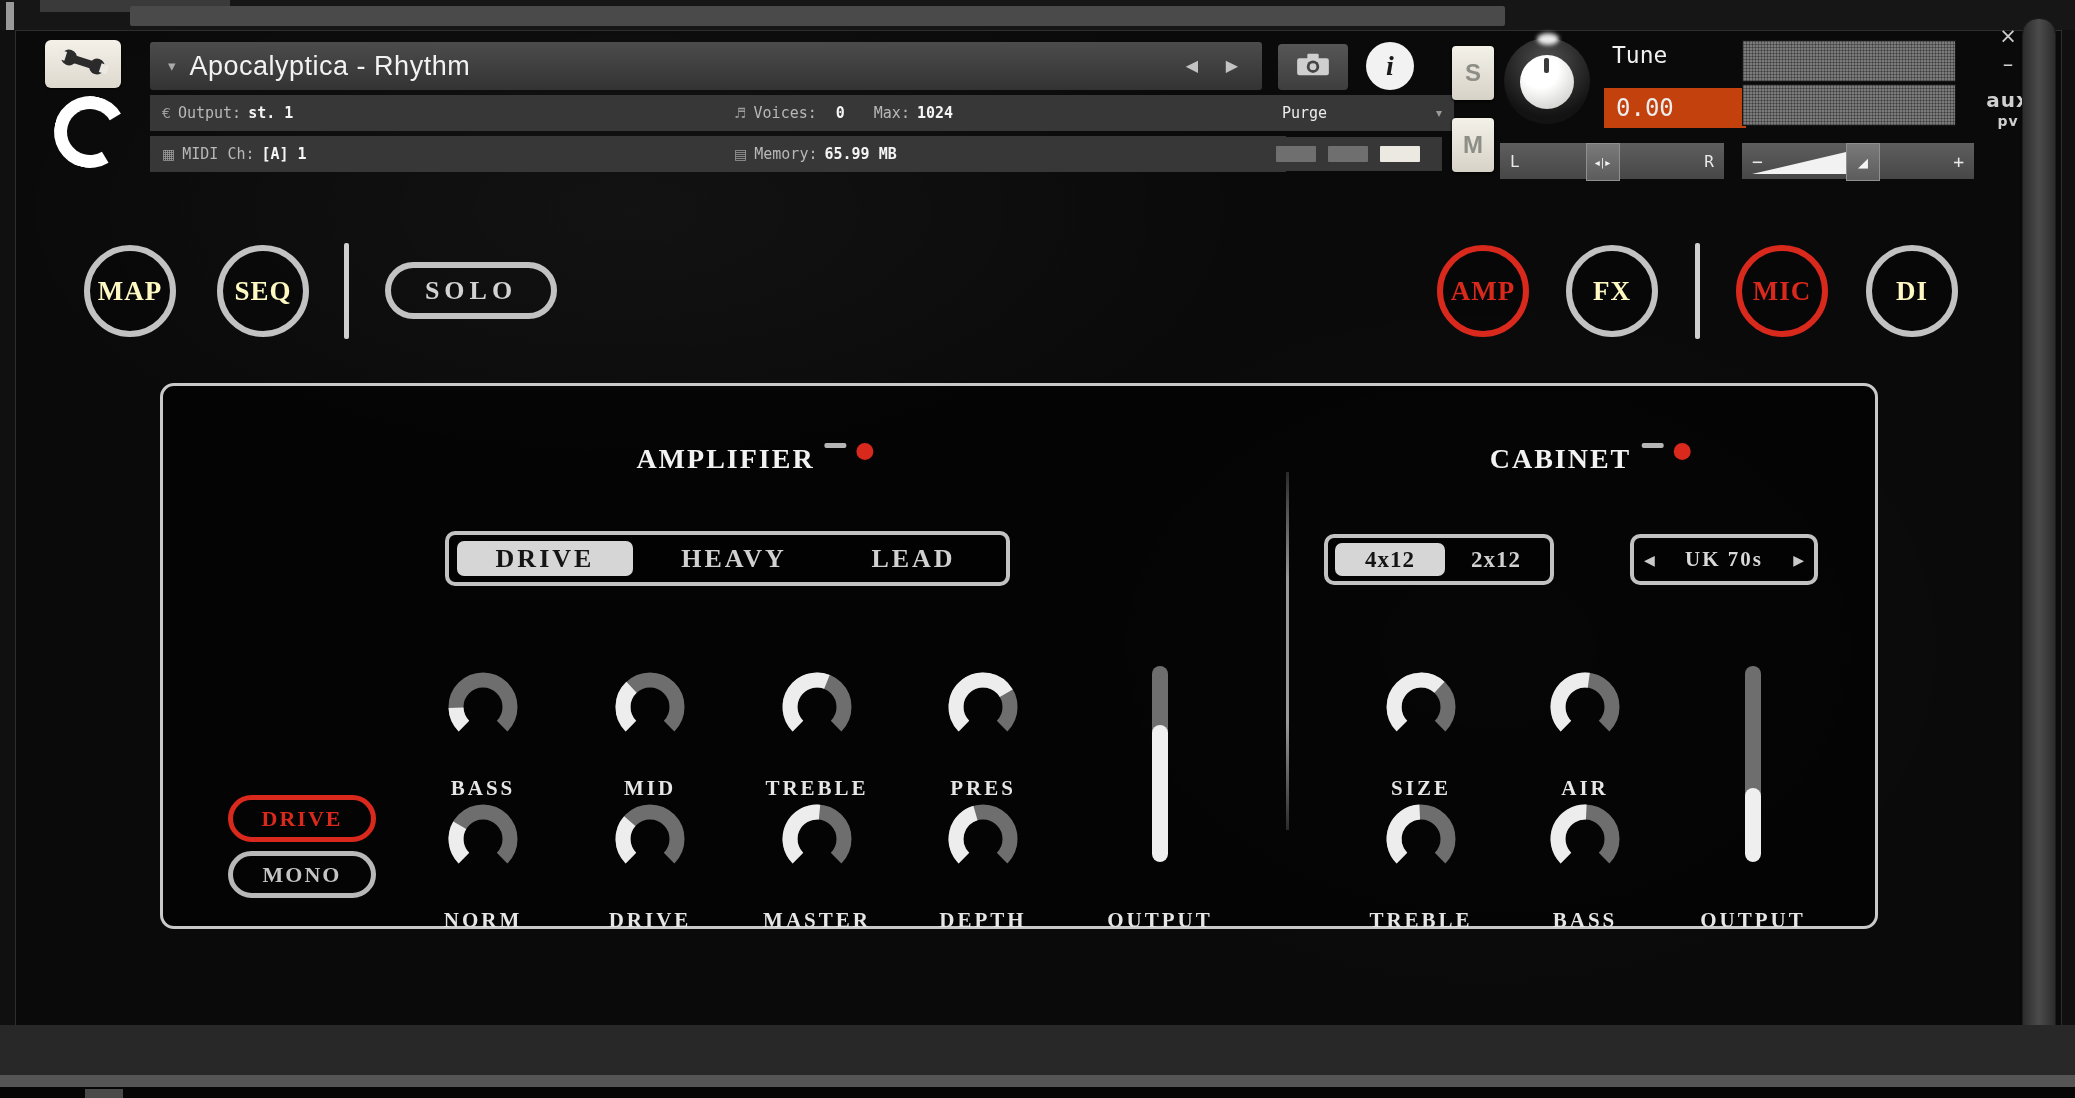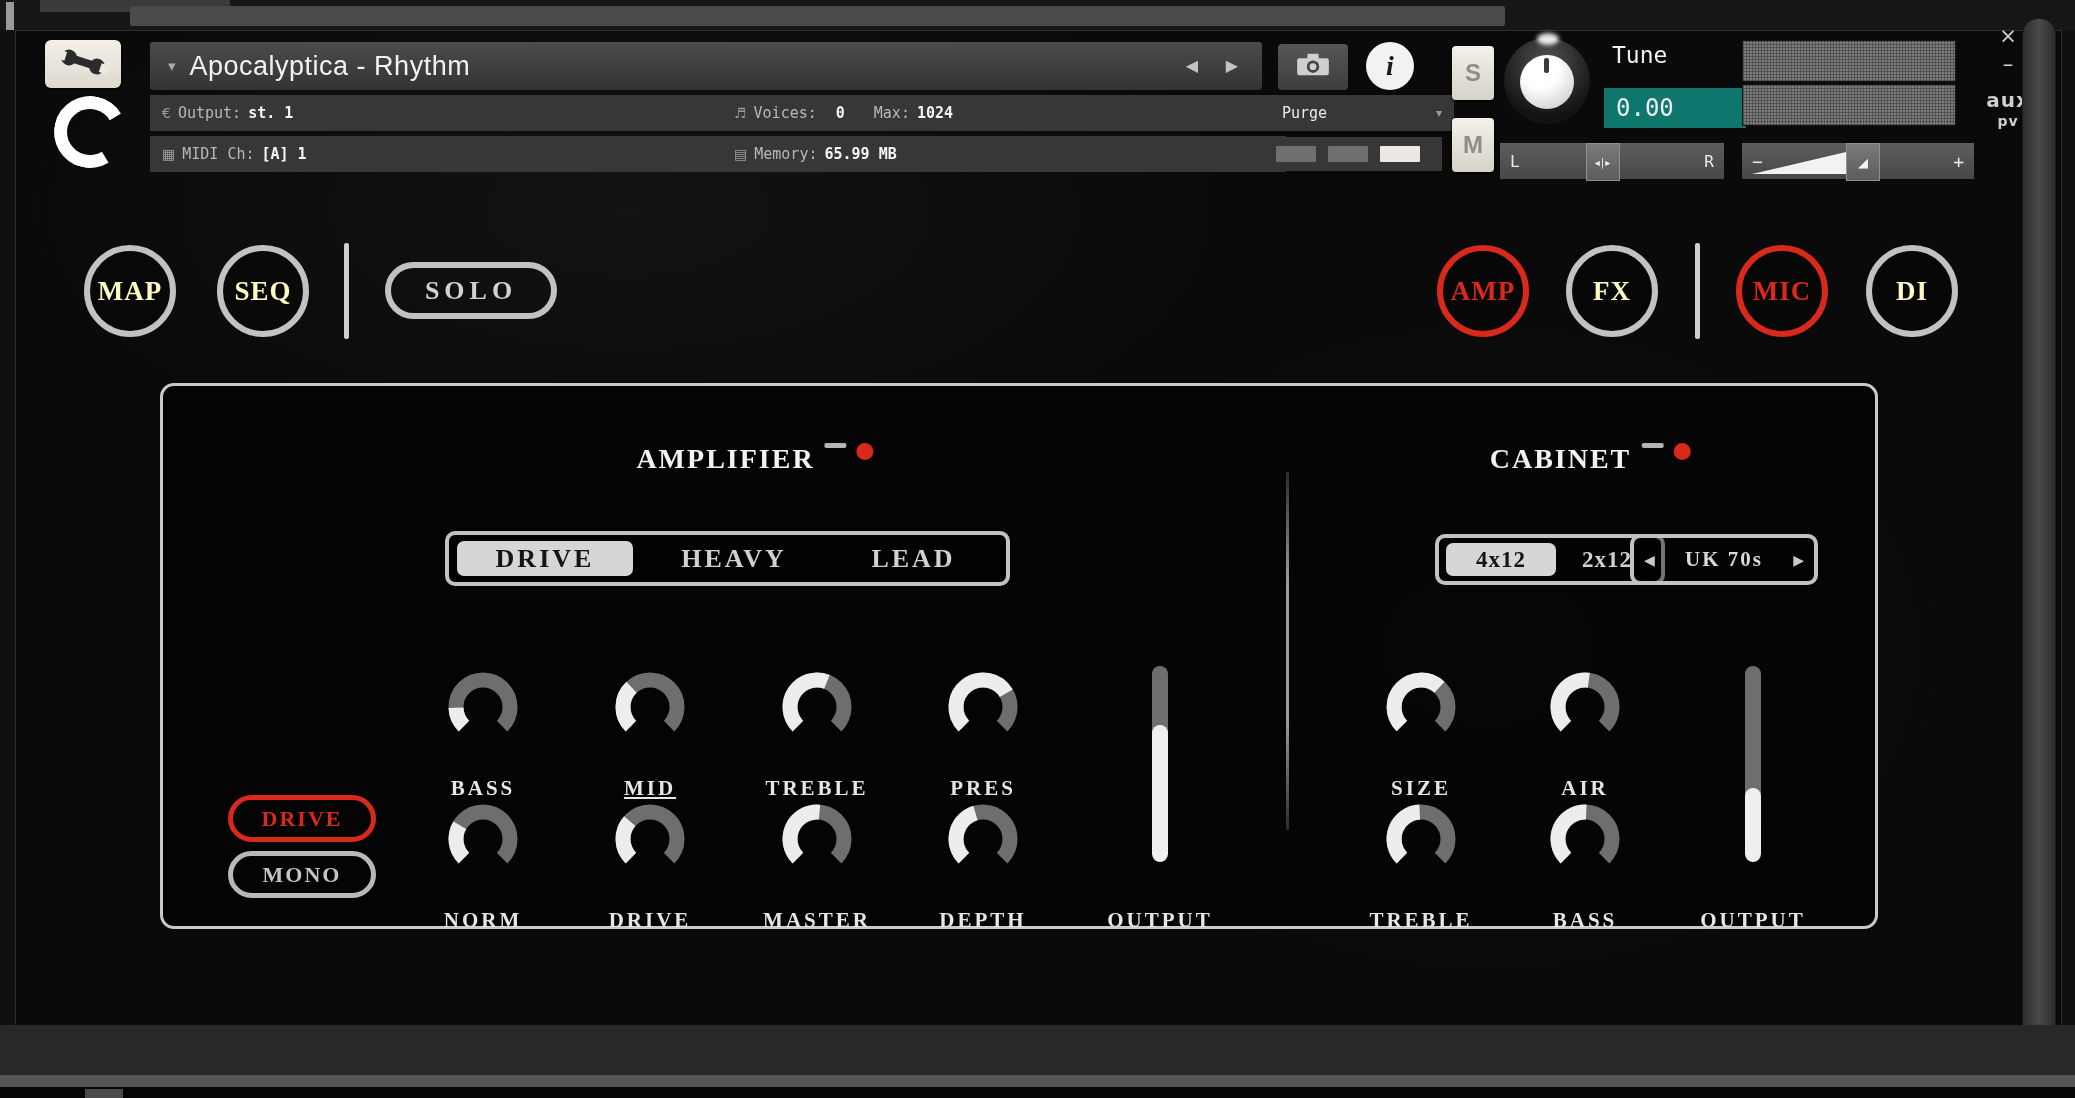--- a/index.html
+++ b/index.html
@@ -52,21 +52,21 @@
           display:flex;align-items:center;justify-content:center;font-size:24px;font-weight:bold;
           color:#8e8e86;box-shadow:0 1px 3px #000;}
   .tune-ring{left:1504px;top:38px;width:86px;height:86px;border-radius:50%;
              background:radial-gradient(circle at 50% 28%, #525252, #131313 72%);}
   .tune-glint{left:1537px;top:33px;width:22px;height:12px;border-radius:50%;
               background:rgba(255,255,255,0.9);filter:blur(2px);}
   .tune-cap{left:1520px;top:55px;width:54px;height:54px;border-radius:50%;
             background:radial-gradient(circle at 38% 28%, #ffffff 0 35%, #e2e2e0 65%, #c2c2be);}
   .tune-pointer{left:1544px;top:58px;width:5px;height:15px;background:#3a3a3a;border-radius:2px;}
   .tune-label{left:1612px;top:42px;font-size:23px;color:#f0f0f0;font-family:"DejaVu Sans Mono",monospace;}
-  .tune-value{left:1604px;top:88px;width:130px;height:40px;background:#0f766e;display:flex;align-items:center;
+  .tune-value{left:1604px;top:88px;width:130px;height:40px;background:#c2410c;display:flex;align-items:center;
               padding-left:12px;font-size:24px;color:#ededed;font-family:"DejaVu Sans Mono",monospace;}
   .meter{left:1742px;width:212px;height:40px;background:#7b7b7b;border:1px solid #151515;
          background-image:repeating-linear-gradient(90deg, rgba(0,0,0,.28) 0 1px, transparent 1px 3px),
                           repeating-linear-gradient(0deg, rgba(0,0,0,.28) 0 1px, transparent 1px 3px);}
   .pan-slider{left:1500px;top:143px;width:204px;height:36px;background:linear-gradient(#5e5e5e,#474747);
               display:flex;align-items:center;justify-content:space-between;padding:0 10px;
               color:#eaeaea;font-size:16px;font-family:"DejaVu Sans Mono",monospace;}
   .pan-handle{left:1586px;top:143px;width:32px;height:36px;background:linear-gradient(#7a7a7a,#5c5c5c);
               border:1px solid #8f8f8f;display:flex;align-items:center;justify-content:center;
               color:#f2f2f2;font-size:10px;font-family:"DejaVu Sans",sans-serif;letter-spacing:1px;}
@@ -109,21 +109,21 @@
 
   .tab-group{border:4px solid #c2c2c2;border-radius:10px;background:rgba(0,0,0,.4);}
   .amp-tabs{left:445px;top:531px;width:557px;height:47px;}
   .tab-chip{position:absolute;background:#d6d6d6;border-radius:7px;display:flex;align-items:center;
             justify-content:center;font-family:"Liberation Serif",serif;font-weight:bold;color:#141414;}
   .amp-chip{left:8px;top:6px;width:176px;height:35px;font-size:26px;letter-spacing:3px;}
   .tab-ghost{position:absolute;top:6px;height:35px;display:flex;align-items:center;justify-content:center;
              font-family:"Liberation Serif",serif;font-weight:bold;color:#d0d0d0;}
   .t-heavy{left:195px;width:180px;font-size:26px;letter-spacing:3px;}
   .t-lead{left:377px;width:175px;font-size:26px;letter-spacing:3px;}
-  .cab-tabs{left:1435px;top:534px;width:222px;height:43px;}
+  .cab-tabs{left:1324px;top:534px;width:222px;height:43px;}
   .cab-chip{left:7px;top:5px;width:110px;height:33px;font-size:23px;letter-spacing:1px;}
   .t-2x12{left:118px;width:100px;font-size:23px;letter-spacing:1px;top:5px;height:33px;}
   .cab-model{left:1630px;top:534px;width:160px;height:43px;display:flex;align-items:center;
              justify-content:space-between;padding:0 10px;color:#d9d9d9;}
   .model-arrow{font-size:14px;color:#c9c9c9;font-family:"DejaVu Sans",sans-serif;}
   .model-label{font-family:"Liberation Serif",serif;font-weight:bold;font-size:21px;letter-spacing:2px;}
 
   .knob{width:80px;height:80px;}
   .knob svg{width:80px;height:80px;display:block;}
   .knob-label{width:150px;text-align:center;font-family:"Liberation Serif",serif;font-weight:bold;
@@ -342,21 +342,21 @@
         <path d="M 20.91 60.09 A 27 27 0 0 1 49.94 15.90" fill="none" stroke="#ededed" stroke-width="15"></path>
       </svg>
     </div>
   <div class="abs knob" style="left:943px;top:666px;">
       <svg viewBox="0 0 80 80">
         <path d="M 20.91 60.09 A 27 27 0 1 1 59.09 60.09" fill="none" stroke="#6e6e6e" stroke-width="15"></path>
         <path d="M 20.91 60.09 A 27 27 0 1 1 63.24 27.26" fill="none" stroke="#ededed" stroke-width="15"></path>
       </svg>
     </div>
   <div class="abs knob-label" style="left:408px;top:751px;">BASS</div>
-  <div class="abs knob-label" style="left:575px;top:751px;text-decoration:underline;">MID</div>
+  <div class="abs knob-label" style="left:575px;top:751px;">MID</div>
   <div class="abs knob-label" style="left:742px;top:751px;">TREBLE</div>
   <div class="abs knob-label" style="left:908px;top:751px;">PRES</div>
 
   <div class="abs knob" style="left:443px;top:798px;">
       <svg viewBox="0 0 80 80">
         <path d="M 20.91 60.09 A 27 27 0 1 1 59.09 60.09" fill="none" stroke="#6e6e6e" stroke-width="15"></path>
         <path d="M 20.91 60.09 A 27 27 0 0 1 16.76 27.26" fill="none" stroke="#ededed" stroke-width="15"></path>
       </svg>
     </div>
   <div class="abs knob" style="left:610px;top:798px;">

